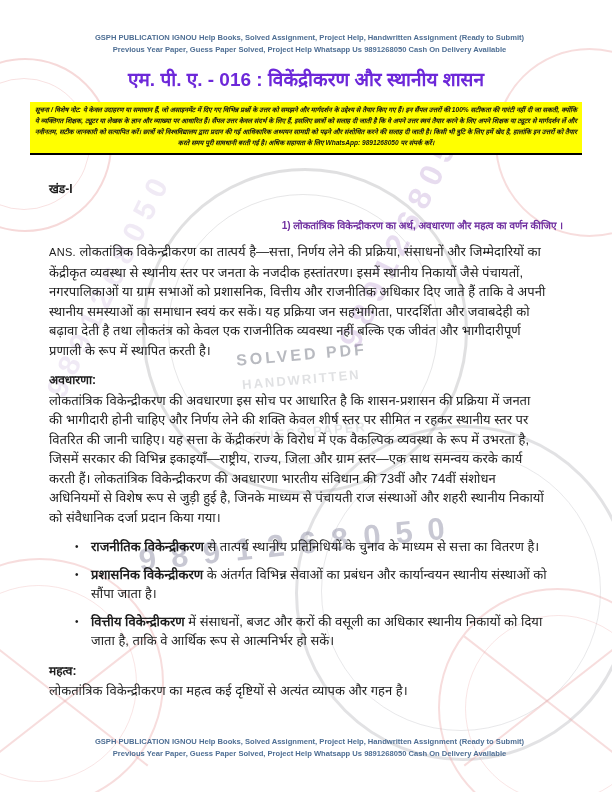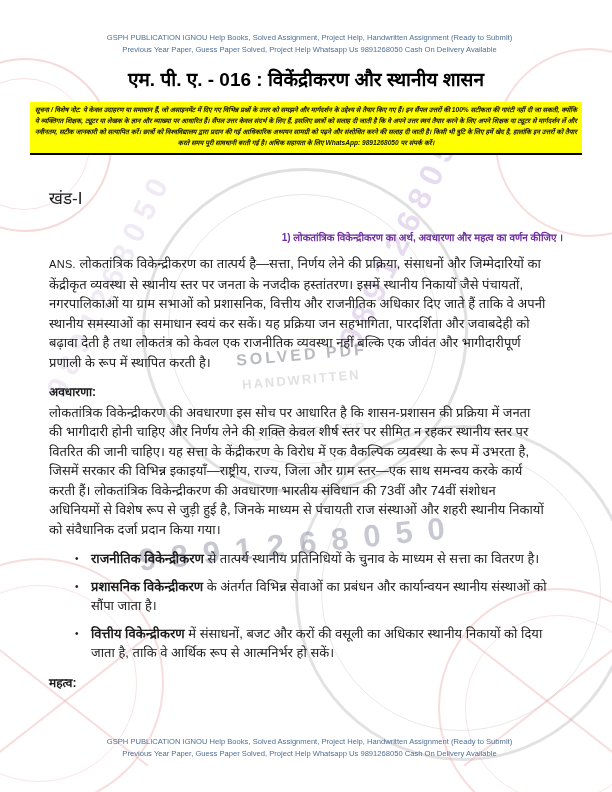--- a/index.html
+++ b/index.html
@@ -28,31 +28,31 @@
   .px4{right:-40px;top:700px;transform:rotate(-38deg);}
   .wm-text{position:absolute;font-weight:bold;white-space:nowrap;}
   .wm-solved{left:236px;top:346px;font-size:16px;letter-spacing:3px;color:rgba(125,130,140,.55);transform:rotate(-5deg);}
   .wm-hand{left:242px;top:372px;font-size:13px;letter-spacing:2px;color:rgba(125,130,140,.24);transform:rotate(-5deg);}
   .wm-guess{left:252px;top:424px;font-size:13px;letter-spacing:2px;color:rgba(125,130,140,.2);transform:rotate(-5deg);}
   .wm-phone{left:138px;top:526px;font-size:31px;letter-spacing:15px;color:rgba(125,125,150,.42);transform:rotate(-6deg);}
   .wm-purple1{left:352px;top:250px;font-size:32px;letter-spacing:8px;color:rgba(112,48,160,.17);transform:rotate(-64deg);transform-origin:60px 60px;}
   .wm-purple2{left:60px;top:300px;font-size:30px;letter-spacing:8px;color:rgba(112,48,160,.1);transform:rotate(-64deg);transform-origin:60px 60px;}
   
   .hf{position:absolute;left:7px;right:0;text-align:center;z-index:1;
-      font-size:7.6px;font-weight:normal;color:#4f6f94;line-height:12px;}
+      font-size:7.6px;font-weight:bold;color:#4f6f94;line-height:12px;}
   .header{top:32px;}
   .footer{top:736px;}
   .title{position:absolute;top:66px;left:0;right:0;margin:0;text-align:center;z-index:1;
-         color:#000000;font-size:19px;font-weight:bold;}
+         color:#6d28d9;font-size:19px;font-weight:bold;}
   .disclaimer{position:absolute;top:102px;left:30px;right:30px;z-index:1;
       background:#ffff00;color:#111;font-size:6.6px;line-height:10.9px;
       font-style:italic;font-weight:600;text-align:justify;text-align-last:center;
       padding:3px 5px 4px 5px;border-bottom:2.5px solid #000;}
   .content{position:absolute;top:166px;left:49px;right:49px;z-index:1;}
-  .kh{font-size:17px;font-weight:normal;margin-top:20px;}
+  .kh{font-size:12px;font-weight:bold;margin-top:14px;}
   .question{margin-top:21px;color:#7030a0;font-size:10px;font-weight:bold;text-align:right;}
   .para{margin:10px 17px 0 0;font-size:13px;line-height:19.5px;text-align:left;}
   .para.tight{margin-top:0;}
   .subhead{margin-top:11px;font-size:12px;font-weight:bold;line-height:19.5px;}
   .ans{font-size:11px;letter-spacing:.3px;}
   .bullets{list-style:none;margin:10px 0 0 0;padding:0 0 0 26px;}
   .bullets li{display:flex;margin:0 0 8px 0;font-size:13px;line-height:19.5px;}
   .dot{width:16px;flex:0 0 16px;font-size:10px;line-height:19.5px;}
   .btext b{font-weight:bold;text-align:center;}
 </style>
@@ -114,20 +114,21 @@
         <span class="dot">•</span>
         <span class="btext"><b>प्रशासनिक विकेन्द्रीकरण</b><span> के अंतर्गत विभिन्न सेवाओं का प्रबंधन और कार्यान्वयन स्थानीय संस्थाओं को सौंपा जाता है।</span></span>
       </li>
       <li>
         <span class="dot">•</span>
         <span class="btext"><b>वित्तीय विकेन्द्रीकरण</b><span> में संसाधनों, बजट और करों की वसूली का अधिकार स्थानीय निकायों को दिया जाता है, ताकि वे आर्थिक रूप से आत्मनिर्भर हो सकें।</span></span>
       </li>
     </ul>
 
     <div class="subhead">महत्व:</div>
+    <p class="para tight">लोकतांत्रिक विकेन्द्रीकरण का महत्व कई दृष्टियों से अत्यंत व्यापक और गहन है।</p>
   </div>
 
   <div class="hf footer">
     <div>GSPH PUBLICATION IGNOU Help Books, Solved Assignment, Project Help, Handwritten Assignment (Ready to Submit)</div>
     <div>Previous Year Paper, Guess Paper Solved, Project Help Whatsapp Us 9891268050 Cash On Delivery Available</div>
   </div>
 
 </div>
 
 </body></html>

